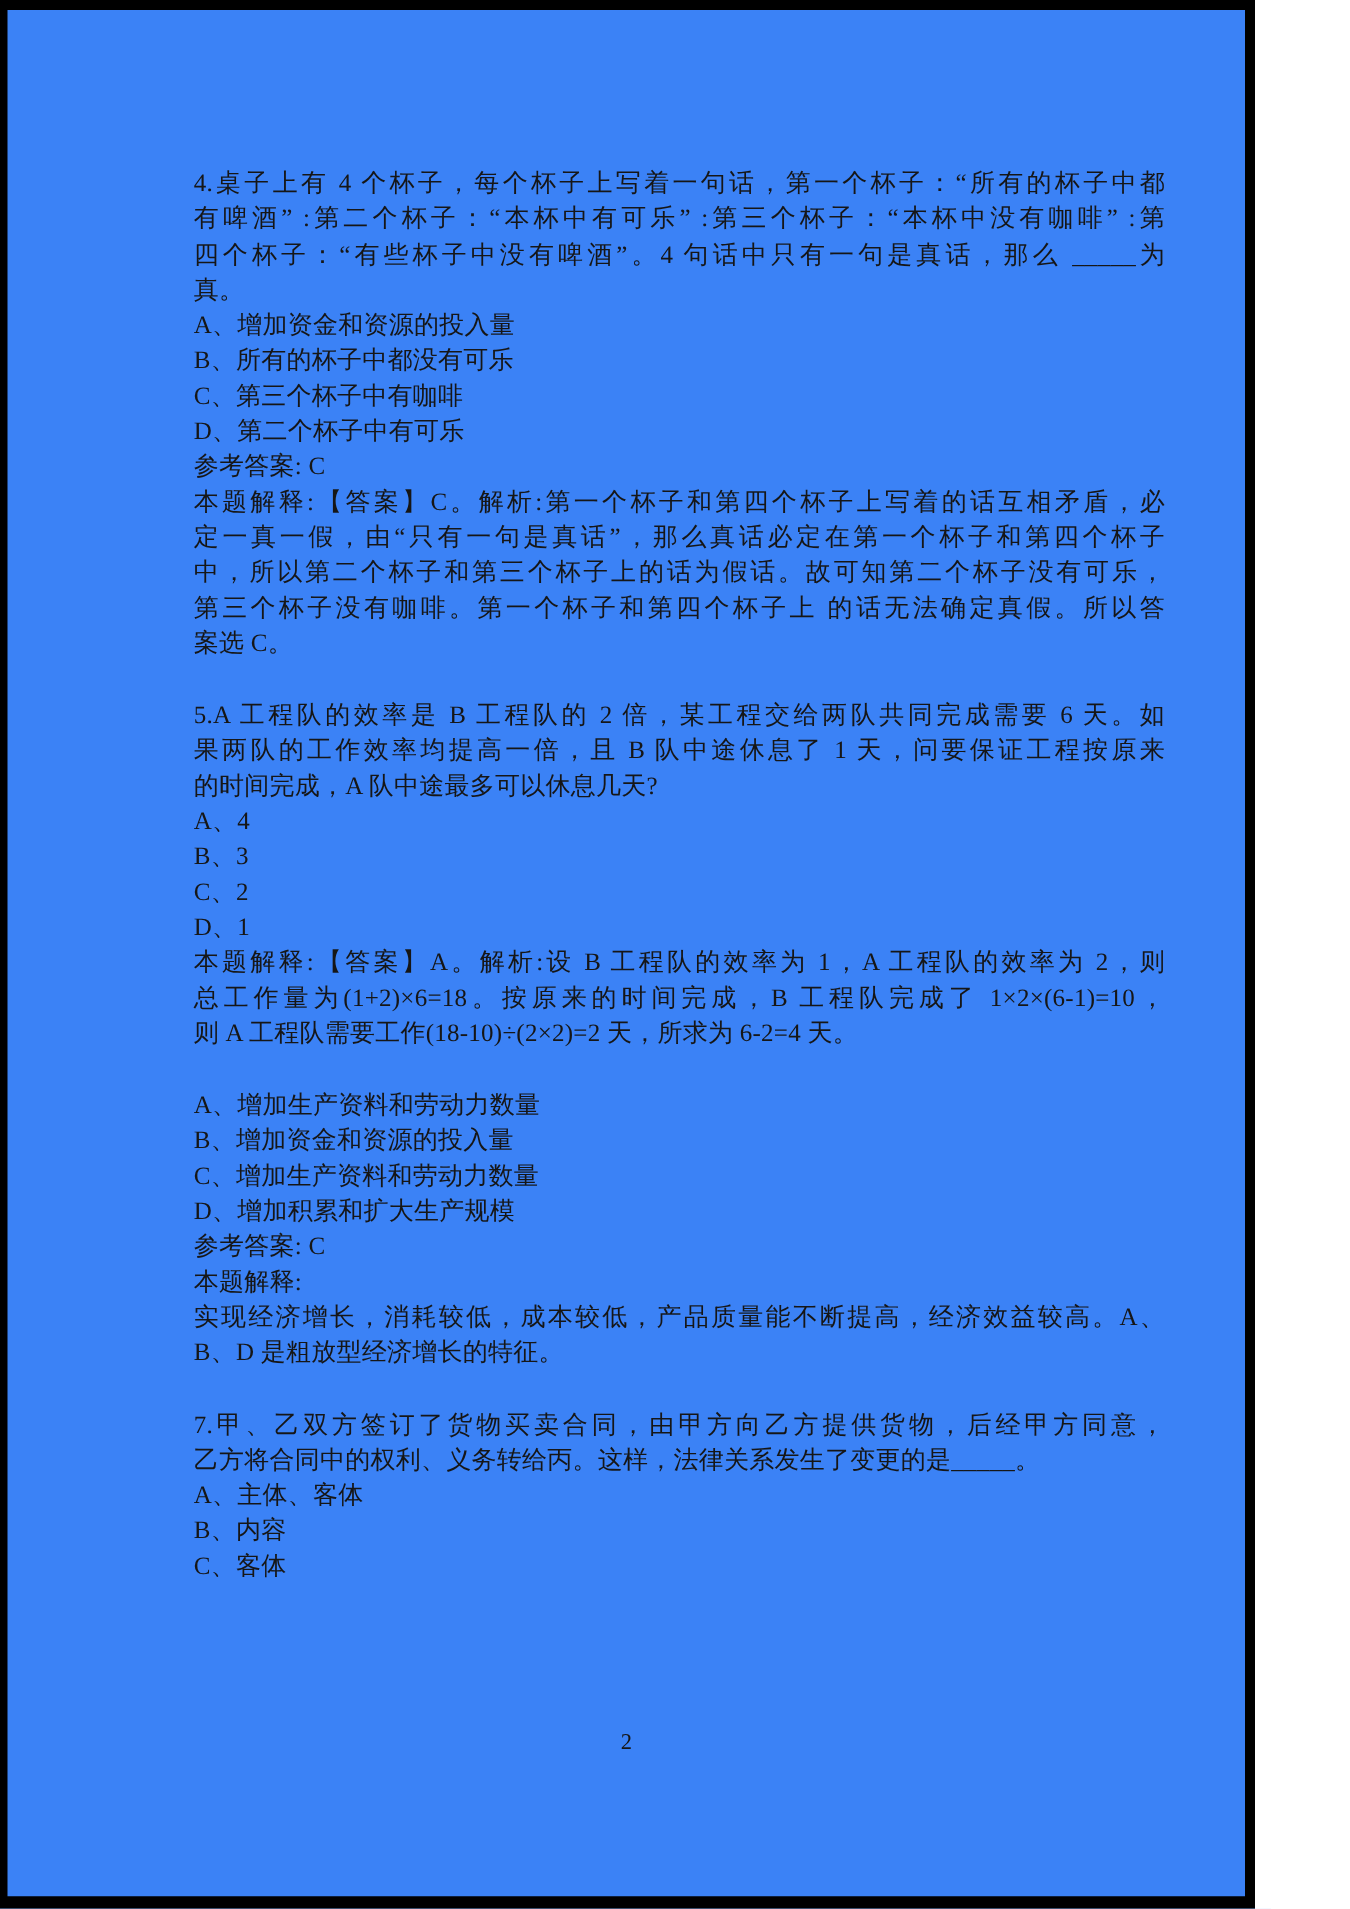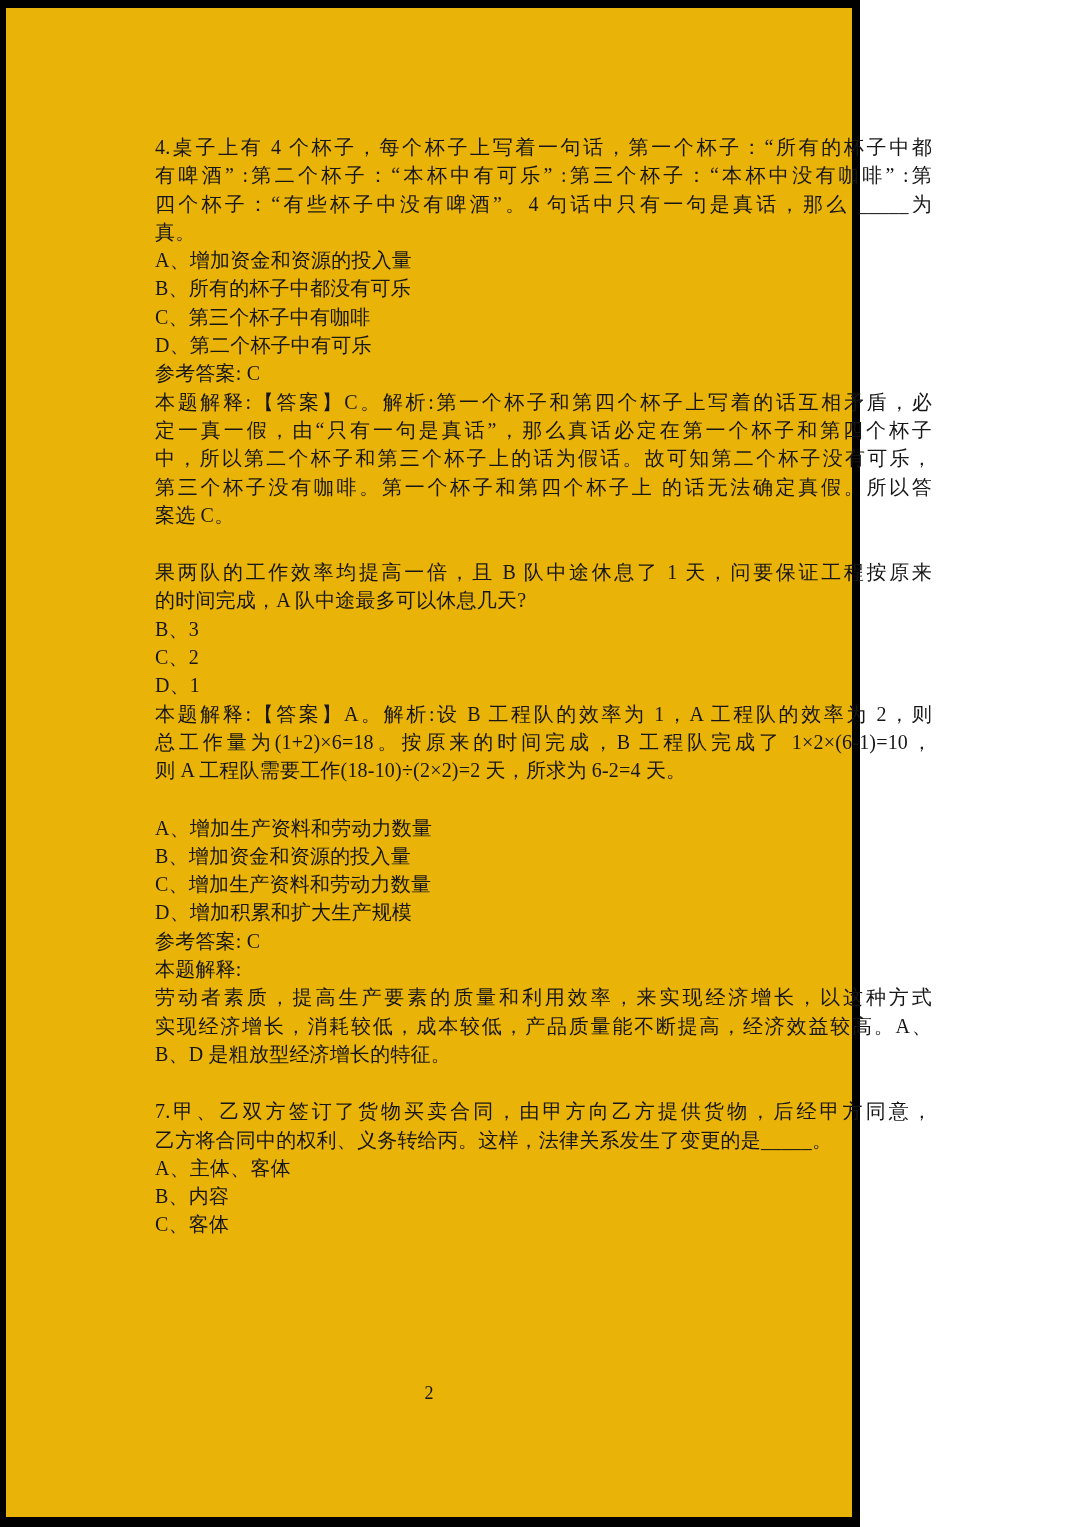--- a/index.html
+++ b/index.html
@@ -7,23 +7,23 @@
     padding: 0;
     background: #ffffff;
   }
   body {
     width: 1080px;
     height: 1527px;
     overflow: hidden;
   }
   .page {
     box-sizing: border-box;
-    width: 860px;
+    width: 1004px;
     height: 1527px;
-    background: #eab308;
+    background: #3b82f6;
     border-top: 8px solid #000000;
     border-left: 6px solid #000000;
     border-right: 8px solid #000000;
     border-bottom: 10px solid #000000;
     padding: 125px 0 0 149px;
     position: relative;
     font-family: "Liberation Serif", "DejaVu Serif", serif;
     color: #161616;
   }
   .content {
@@ -87,22 +87,26 @@
         <div class="para explanation">
           <div class="tline">本题解释:【答案】C。解析:第一个杯子和第四个杯子上写着的话互相矛盾，必</div>
           <div class="tline">定一真一假，由“只有一句是真话”，那么真话必定在第一个杯子和第四个杯子</div>
           <div class="tline">中，所以第二个杯子和第三个杯子上的话为假话。故可知第二个杯子没有可乐，</div>
           <div class="tline">第三个杯子没有咖啡。第一个杯子和第四个杯子上 的话无法确定真假。所以答</div>
           <div class="tline last">案选 C。</div>
         </div>
       </div>
       <div class="question">
         <div class="para stem">
+          <div class="tline">5.A 工程队的效率是 B 工程队的 2 倍，某工程交给两队共同完成需要 6 天。如</div>
           <div class="tline">果两队的工作效率均提高一倍，且 B 队中途休息了 1 天，问要保证工程按原来</div>
           <div class="tline last">的时间完成，A 队中途最多可以休息几天?</div>
+        </div>
+        <div class="para option">
+          <div class="tline last">A、4</div>
         </div>
         <div class="para option">
           <div class="tline last">B、3</div>
         </div>
         <div class="para option">
           <div class="tline last">C、2</div>
         </div>
         <div class="para option">
           <div class="tline last">D、1</div>
         </div>
@@ -125,21 +129,20 @@
         <div class="para option">
           <div class="tline last">D、增加积累和扩大生产规模</div>
         </div>
         <div class="para answer">
           <div class="tline last">参考答案: C</div>
         </div>
         <div class="para note">
           <div class="tline last">本题解释:</div>
         </div>
         <div class="para explanation">
-          <div class="tline">劳动者素质，提高生产要素的质量和利用效率，来实现经济增长，以这种方式</div>
           <div class="tline">实现经济增长，消耗较低，成本较低，产品质量能不断提高，经济效益较高。A、</div>
           <div class="tline last">B、D 是粗放型经济增长的特征。</div>
         </div>
       </div>
       <div class="question">
         <div class="para stem">
           <div class="tline">7.甲、乙双方签订了货物买卖合同，由甲方向乙方提供货物，后经甲方同意，</div>
           <div class="tline last">乙方将合同中的权利、义务转给丙。这样，法律关系发生了变更的是_____。</div>
         </div>
         <div class="para option">

